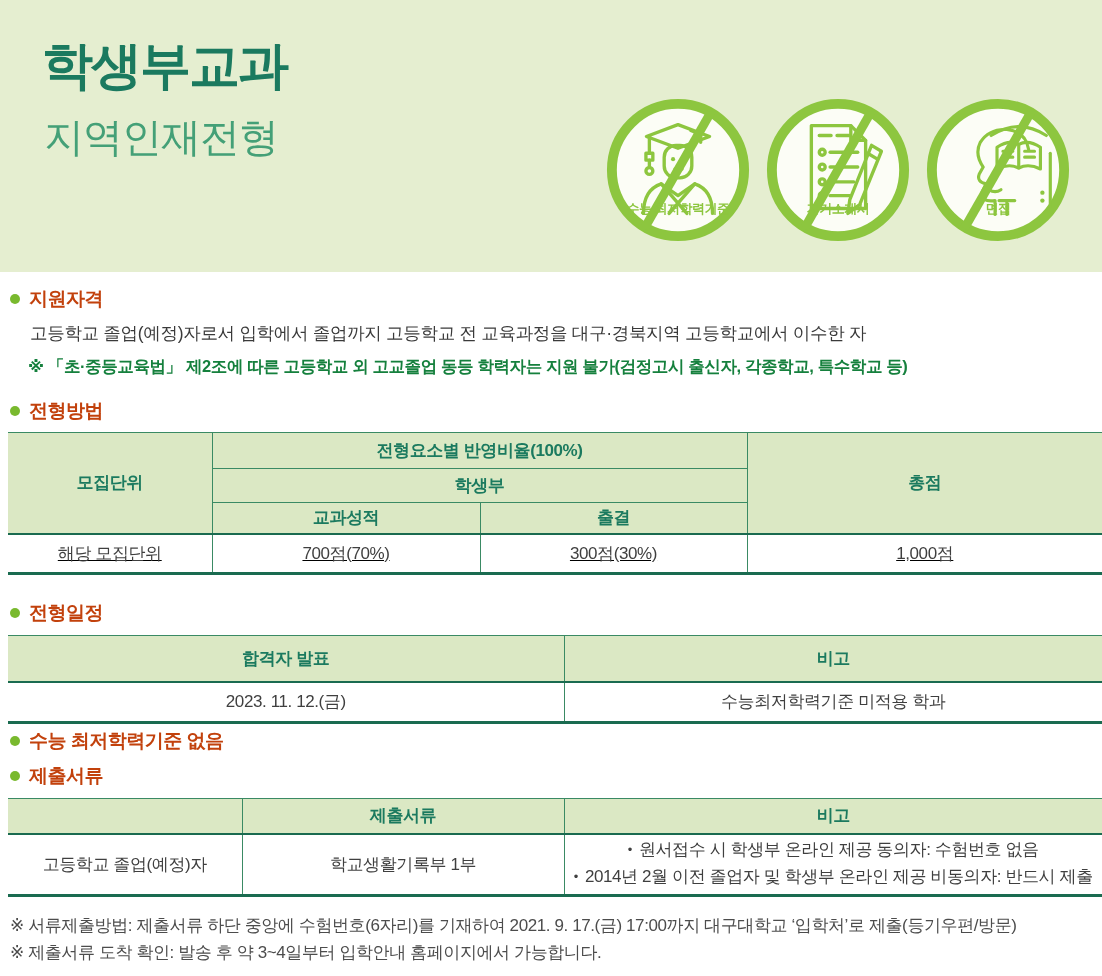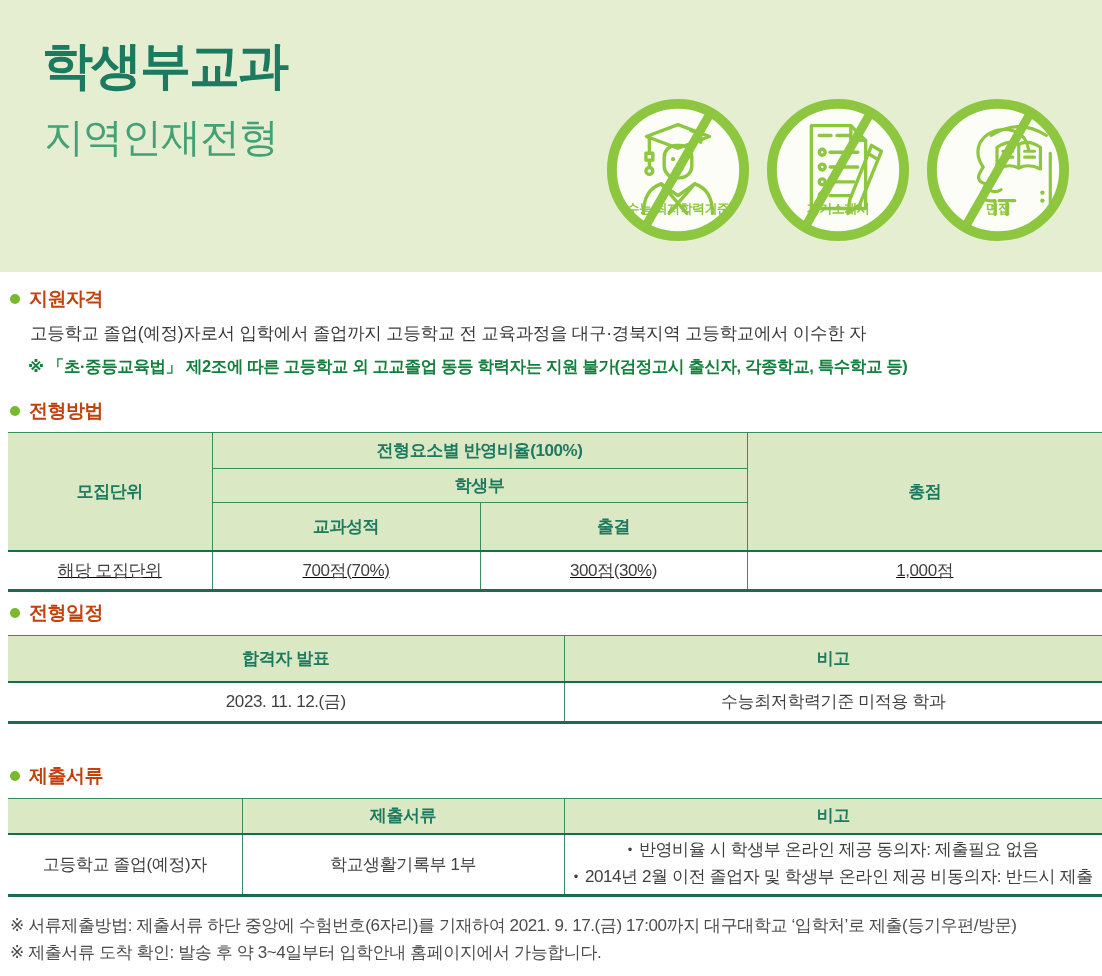--- a/index.html
+++ b/index.html
@@ -142,21 +142,21 @@
       </colgroup>
     <tbody>
         <tr style="height:36px;">
       <th rowspan="3">모집단위</th>
       <th colspan="2">전형요소별 반영비율(100%)</th>
       <th rowspan="3">총점</th>
     </tr>
     <tr style="height:34px;">
       <th colspan="2">학생부</th>
     </tr>
-    <tr style="height:48px;">
+    <tr style="height:31px;">
       <th>교과성적</th>
       <th>출결</th>
     </tr>
     <tr class="data" style="height:40px;text-decoration:underline;">
       <td class="cell-strong">해당 모집단위</td>
       <td>700점(70%)</td>
       <td>300점(30%)</td>
       <td>1,000점</td>
     </tr>
   </tbody>
@@ -176,20 +176,24 @@
       <th>합격자 발표</th>
       <th>비고</th>
     </tr>
     <tr class="data" style="height:41px;">
       <td>2023. 11. 12.(금)</td>
       <td>수능최저학력기준 미적용 학과</td>
     </tr>
   </tbody>
     </table>
 
+  <div class="sec" style="left:10px;top:728px;">
+    <span class="bullet"></span>
+    <span class="sec-label">수능 최저학력기준 없음</span>
+  </div>
 
   <div class="sec" style="left:10px;top:763px;">
     <span class="bullet"></span>
     <span class="sec-label">제출서류</span>
   </div>
   <table class="t" style="left:8px;top:798px;width:1094px;">
     <colgroup>
         <col style="width:234px">
         <col style="width:322px">
         <col style="width:538px">
@@ -197,21 +201,21 @@
     <tbody>
         <tr style="height:35px;">
       <th></th>
       <th>제출서류</th>
       <th>비고</th>
     </tr>
     <tr class="data" style="height:62px;">
       <td class="cell-strong">고등학교 졸업(예정)자</td>
       <td>학교생활기록부 1부</td>
       <td class="cell-notes">
-        <div class="note-line">반영비율 시 학생부 온라인 제공 동의자: 제출필요 없음</div>
+        <div class="note-line">원서접수 시 학생부 온라인 제공 동의자: 수험번호 없음</div>
         <div class="note-line">2014년 2월 이전 졸업자 및 학생부 온라인 제공 비동의자: 반드시 제출</div>
       </td>
     </tr>
   </tbody>
     </table>
 
   <div class="foot" style="left:10px;top:914px;">※ 서류제출방법: 제출서류 하단 중앙에 수험번호(6자리)를 기재하여 2021. 9. 17.(금) 17:00까지 대구대학교 ‘입학처’로 제출(등기우편/방문)</div>
   <div class="foot" style="left:10px;top:941px;">※ 제출서류 도착 확인: 발송 후 약 3~4일부터 입학안내 홈페이지에서 가능합니다.</div>
 
 </div>

